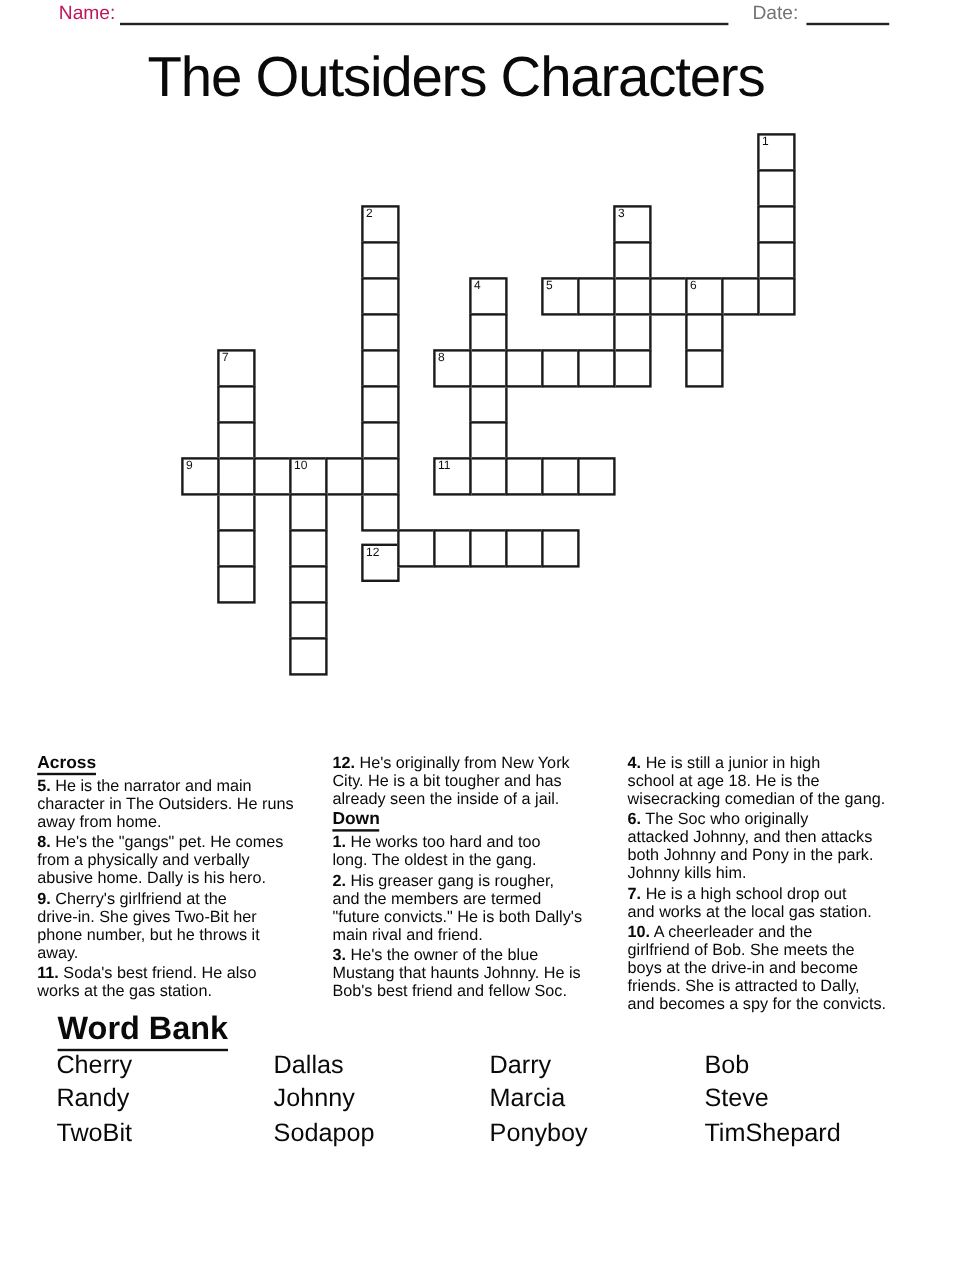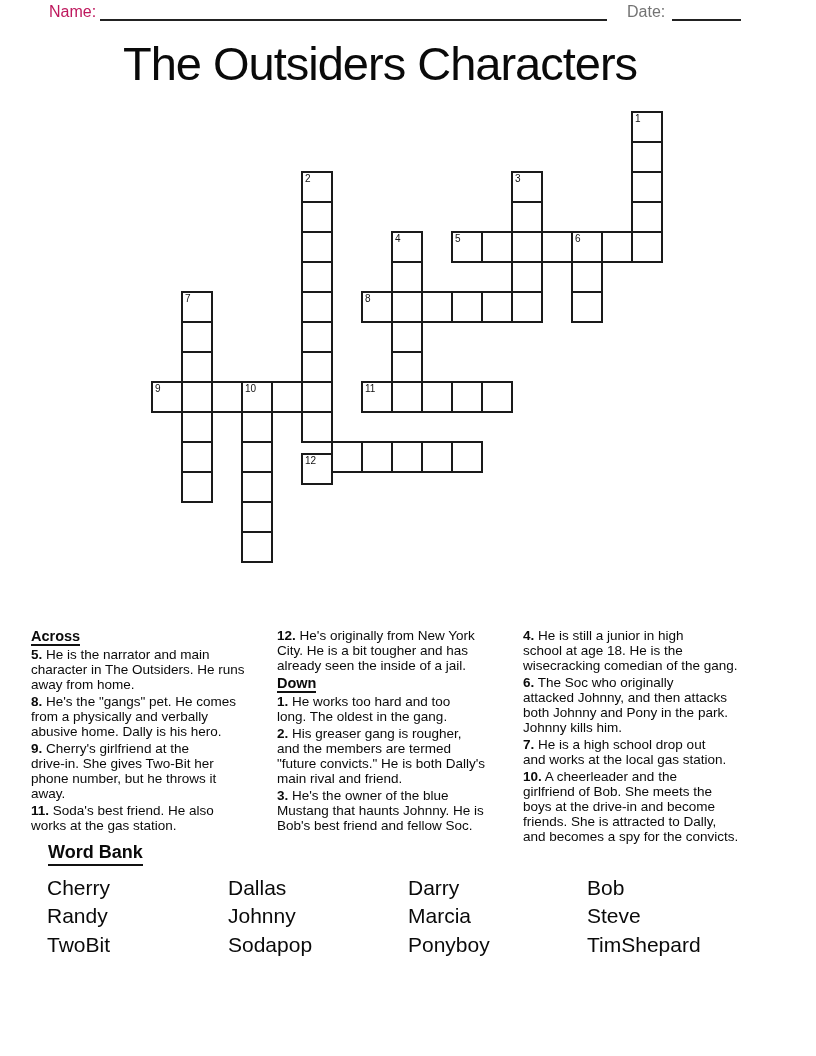--- a/index.html
+++ b/index.html
@@ -33,21 +33,21 @@
   
   #clue-cols { position:absolute; left:31px; top:628px; display:flex; gap:4px; }
   .clue-col { width:242px; }
   .clue-header { font-size:14.5px; line-height:16px; font-weight:bold; margin:0 0 3px 0; color:#0a0a0a; }
   .clue-header .hdr-text { border-bottom:2px solid #111; padding-bottom:0px; }
   .clue { font-size:13.5px; line-height:15px; margin:0 0 2px 0; color:#0a0a0a; }
   .clue b { font-weight:bold; }
   .clue-text { white-space:pre-line; }
 
   
-  .wb-title { position:absolute; left:48px; top:842px; font-size:18px; font-weight:bold; margin:0; color:#0a0a0a; }
+  .wb-title { position:absolute; left:48px; top:842px; font-size:27px; font-weight:bold; margin:0; color:#0a0a0a; }
   .wb-title .hdr-text { border-bottom:2.5px solid #111; padding-bottom:2px; }
   #wb-words {
     position:absolute; left:47px; top:874px;
     display:grid; grid-template-columns:181px 180px 179px auto;
     font-size:21px; line-height:28.3px; color:#0a0a0a;
   }
 </style>
 </head>
 <body>
 

